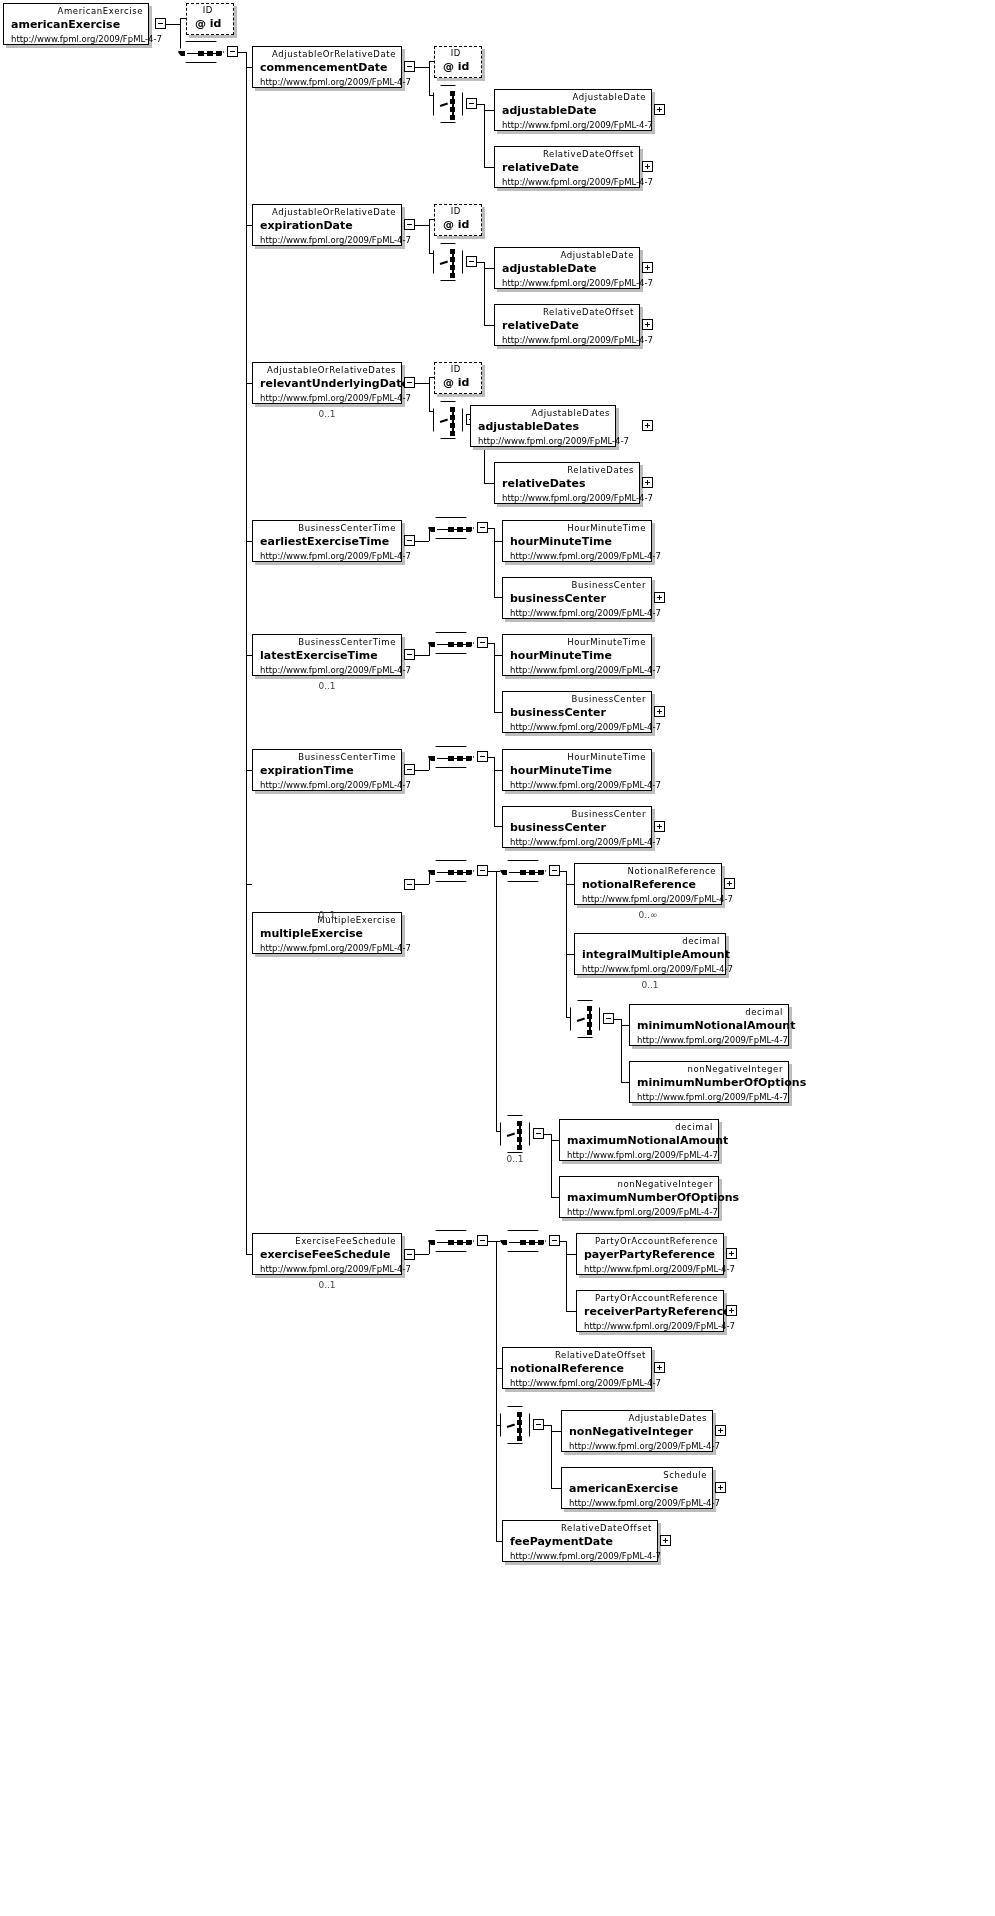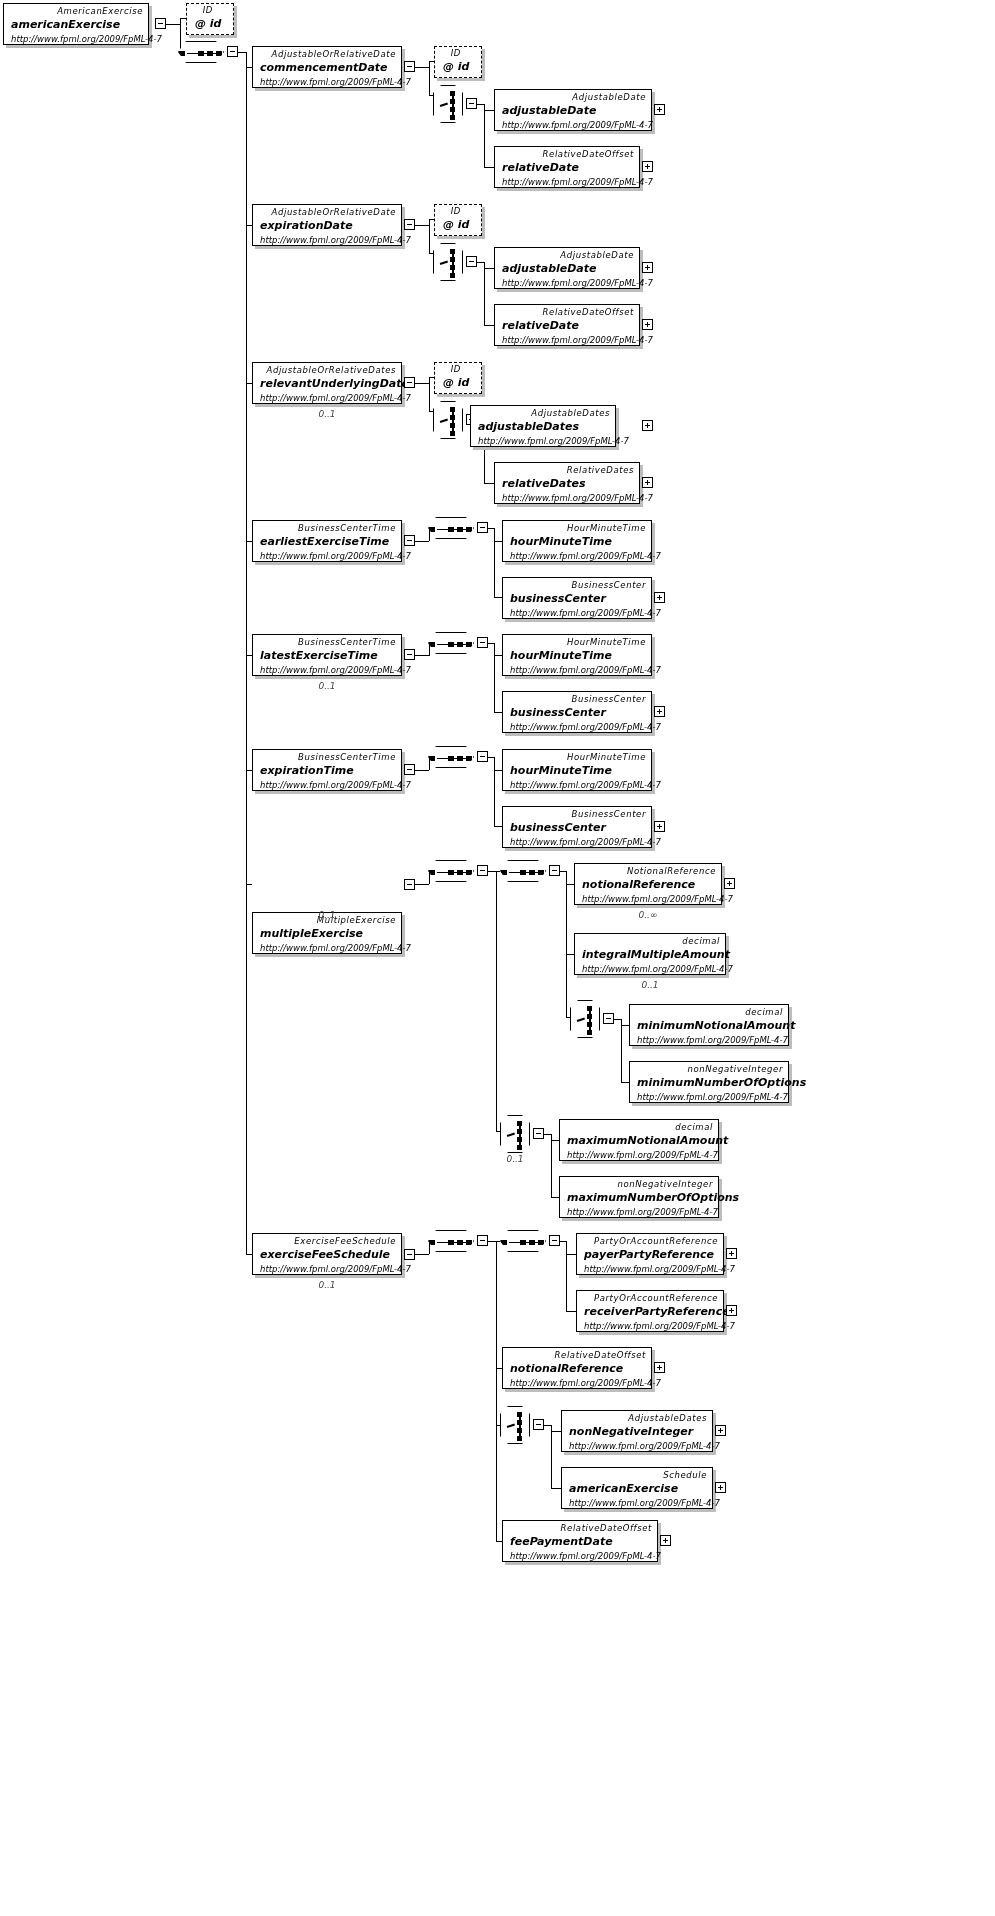--- a/index.html
+++ b/index.html
@@ -1,20 +1,20 @@
 <!DOCTYPE html>
 <html><head>
 <meta charset="utf-8">
 <style>
   html,body{margin:0;padding:0;background:#ffffff;}
   body{
     font-family:"DejaVu Sans", sans-serif;
     width:995px; height:1916px; position:relative; overflow:hidden;
   }
-  #canvas{position:absolute;left:0;top:0;width:995px;height:1916px;font-style:italic;}
+  #canvas{position:absolute;left:0;top:0;width:995px;height:1916px;}
 
   
   .ln{position:absolute;background:#000;}
   .ln.h{height:1px;}
   .ln.v{width:1px;}
 
   
   .node{
     position:absolute;
     background:#fff;

